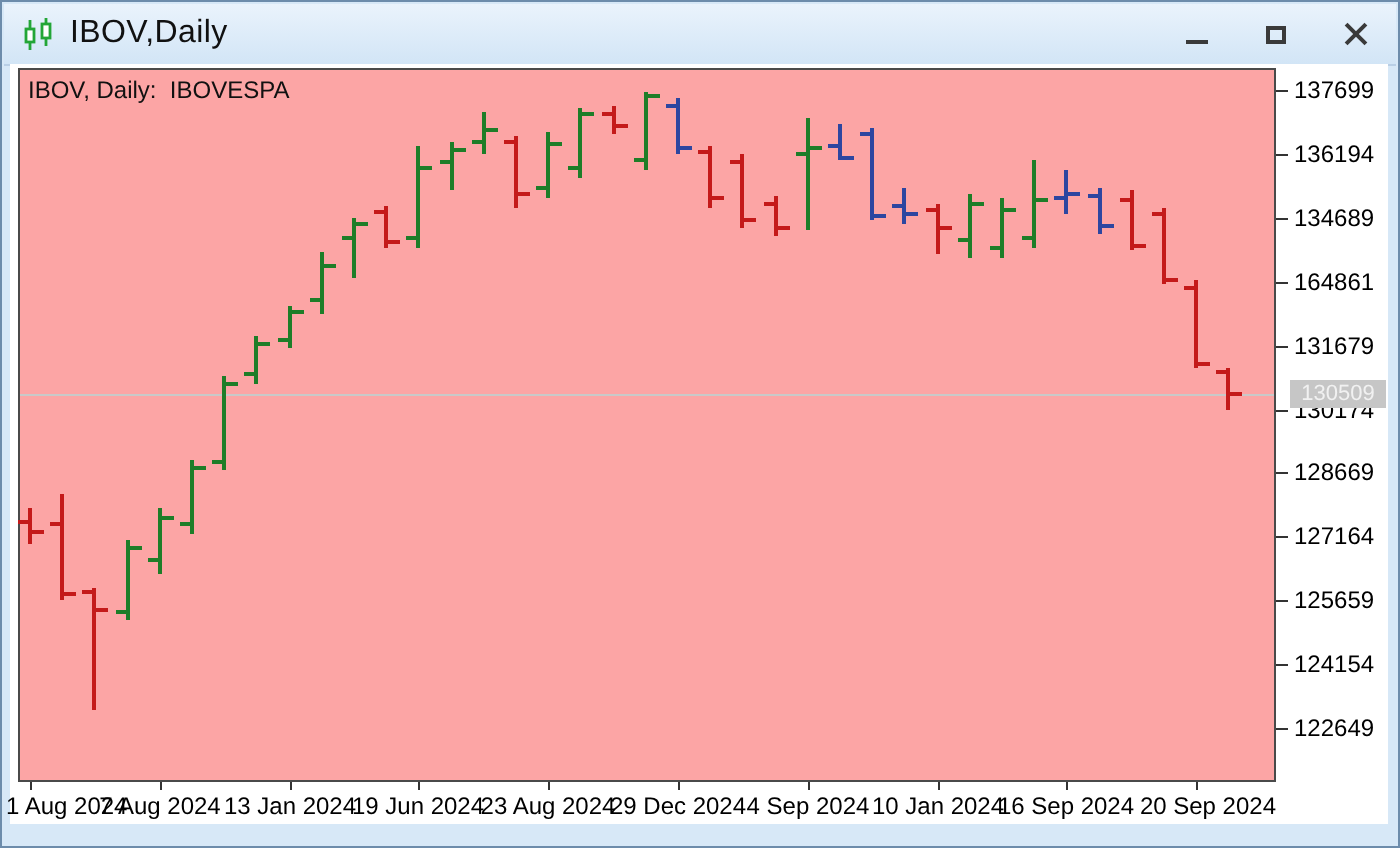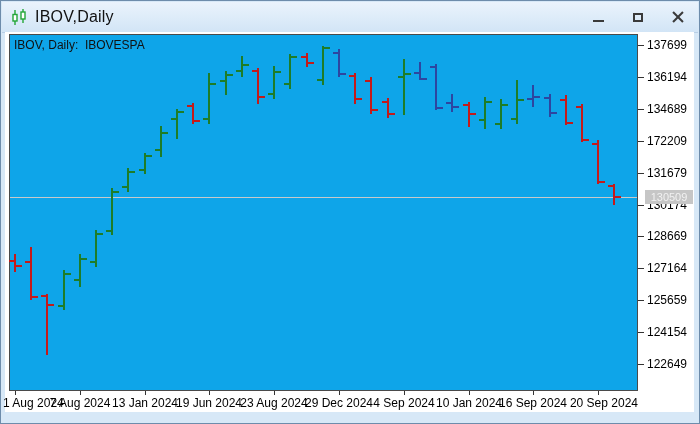--- a/index.html
+++ b/index.html
@@ -28,21 +28,21 @@
   .glyph-close:before,.glyph-close:after{
     content:"";position:absolute;left:-1px;top:5px;width:14px;height:2px;background:#3a3a3a;
   }
   .glyph-close:before{transform:rotate(45deg);}
   .glyph-close:after{transform:rotate(-45deg);}
   .client{
     position:absolute;left:4px;top:31px;width:689px;height:380px;background:#ffffff;
   }
   .plot{
     position:absolute;left:4px;top:2px;width:627px;height:355px;
-    border:1px solid #4a4a4a;background:#0ea5e9;
+    border:1px solid #4a4a4a;background:#fca5a5;
   }
   .symbol-label{
     position:absolute;left:4px;top:3px;font-size:12px;color:#111;white-space:pre;z-index:5;
   }
   .price-line{position:absolute;left:0;height:1px;background:#c9c9c9;z-index:1;}
   .bar-el{position:absolute;z-index:2;}
   .yscale{position:absolute;left:633px;top:0px;width:56px;height:380px;}
   .ytick{position:absolute;left:0;width:6px;height:1px;background:#333;}
   .ylabel{position:absolute;left:9px;font-size:12px;color:#000;white-space:nowrap;}
   .price-tag{
@@ -200,21 +200,21 @@
       </div>
     <div class="yscale" id="yscale">
       <div class="price-tag" id="priceTag" style="top: 158px; background: rgb(198, 198, 198); color: rgb(241, 241, 241);">130509</div>
     <div class="ytick" style="top: 13px;"></div>
         <div class="ylabel" style="top: 6px;">137699</div>
         <div class="ytick" style="top: 45px;"></div>
         <div class="ylabel" style="top: 38px;">136194</div>
         <div class="ytick" style="top: 77px;"></div>
         <div class="ylabel" style="top: 70px;">134689</div>
         <div class="ytick" style="top: 109px;"></div>
-        <div class="ylabel" style="top: 102px;">172209</div>
+        <div class="ylabel" style="top: 102px;">164861</div>
         <div class="ytick" style="top: 141px;"></div>
         <div class="ylabel" style="top: 134px;">131679</div>
         <div class="ytick" style="top: 173px;"></div>
         <div class="ylabel" style="top: 166px;">130174</div>
         <div class="ytick" style="top: 204px;"></div>
         <div class="ylabel" style="top: 197px;">128669</div>
         <div class="ytick" style="top: 236px;"></div>
         <div class="ylabel" style="top: 229px;">127164</div>
         <div class="ytick" style="top: 268px;"></div>
         <div class="ylabel" style="top: 261px;">125659</div>

